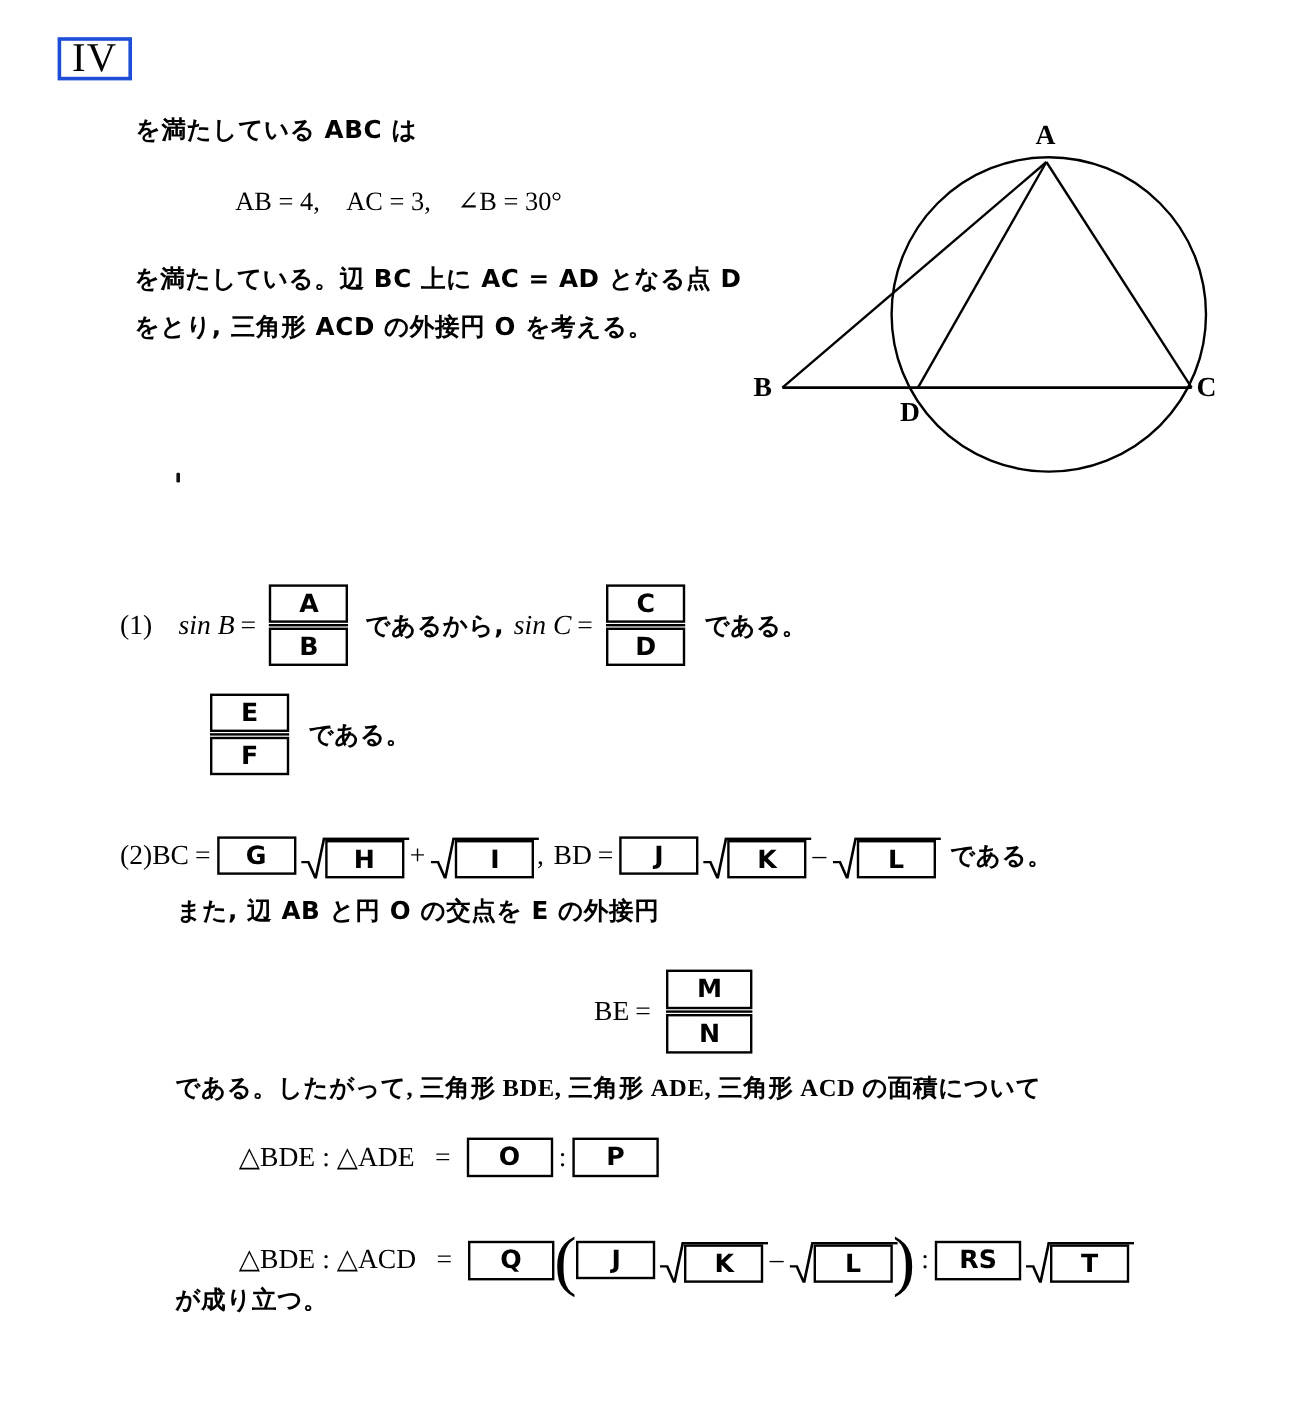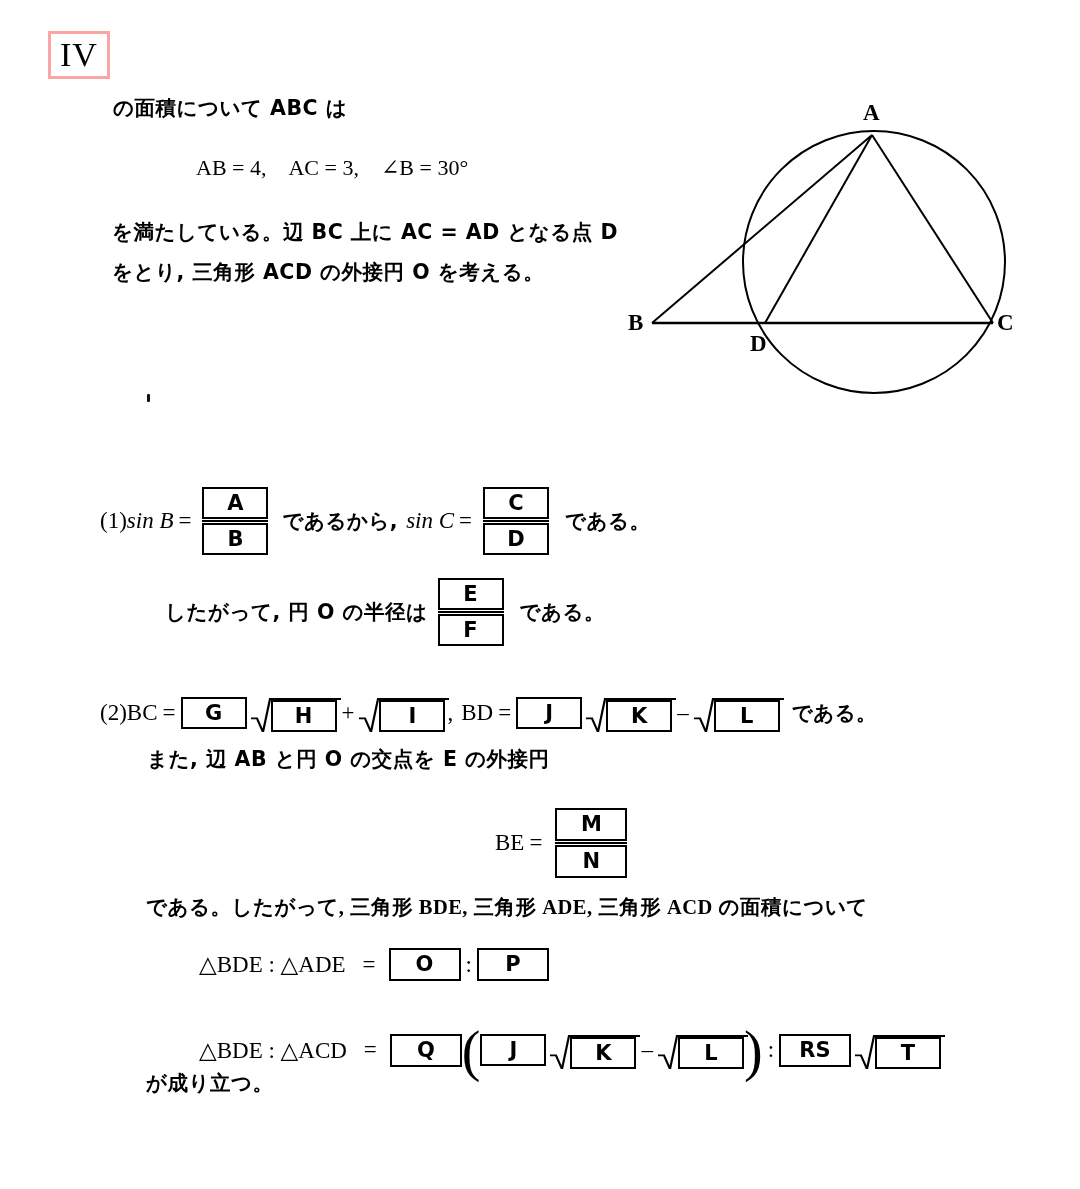--- a/index.html
+++ b/index.html
@@ -15,22 +15,22 @@
     color: #000000;
     overflow: hidden;
   }
 
   
   .qnum-box {
     position: absolute;
     left: 48px;
     top: 31px;
     width: 62px;
-    height: 48px;
-    border: 3px solid #fca5a5;
+    height: 36px;
+    border: 3px solid #1d4ed8;
     box-sizing: border-box;
     display: flex;
     align-items: center;
     justify-content: center;
     font-size: 34px;
     line-height: 1;
     letter-spacing: 1px;
   }
 
   
@@ -156,21 +156,21 @@
     border-radius: 1px;
   }
 </style>
 </head>
 <body>
 
 <div class="qnum-box">
   <span>IV</span>
 </div>
 
-<div class="tx jp" style="left:113px; top:97px;">の面積について ABC は</div>
+<div class="tx jp" style="left:113px; top:97px;">を満たしている ABC は</div>
 
 <div class="tx mathserif" style="left:196px; top:156px; font-size:22px;">AB = 4, AC = 3, ∠B = 30°</div>
 
 <div class="tx jp" style="left:112px; top:221px;">を満たしている。辺 BC 上に AC = AD となる点 D</div>
 
 <div class="tx jp" style="left:112px; top:261px;">をとり, 三角形 ACD の外接円 O を考える。</div>
 
 <div class="speck" style="left:147px; top:394px;"></div>
 
 <div id="figure">
@@ -188,21 +188,21 @@
   </svg>
   <span class="fig-label" style="left:263px; top:12px;">A</span>
   <span class="fig-label" style="left:28px; top:222px;">B</span>
   <span class="fig-label" style="left:397px; top:222px;">C</span>
   <span class="fig-label" style="left:150px; top:243px;">D</span>
 </div>
 
 <div class="row" style="left:100px; top:487px;">
   <span class="label">(1)</span>
 
-  <span class="label ital" style="">sin B</span>
+  <span class="label ital" style="margin-left:22px;">sin B</span>
   <span class="op">=</span>
 
   <span class="frac" style="margin:0 6px;">
     <span class="num">
       <span class="abox abox-md">A</span>
     </span>
     <span class="bar"></span>
     <span class="den">
       <span class="abox abox-md">B</span>
     </span>
@@ -220,21 +220,20 @@
     <span class="bar"></span>
     <span class="den">
       <span class="abox abox-md">D</span>
     </span>
   </span>
 
   <span class="jp" style="margin-left:10px; font-size:20.5px;">である。</span>
 </div>
 
 <div class="row" style="left:165px; top:578px;">
-  <span class="jp" style="font-size:20.5px;">したがって, 円 O の半径は</span>
 
   <span class="frac" style="margin:0 10px;">
     <span class="num">
       <span class="abox abox-md">E</span>
     </span>
     <span class="bar"></span>
     <span class="den">
       <span class="abox abox-md">F</span>
     </span>
   </span>

